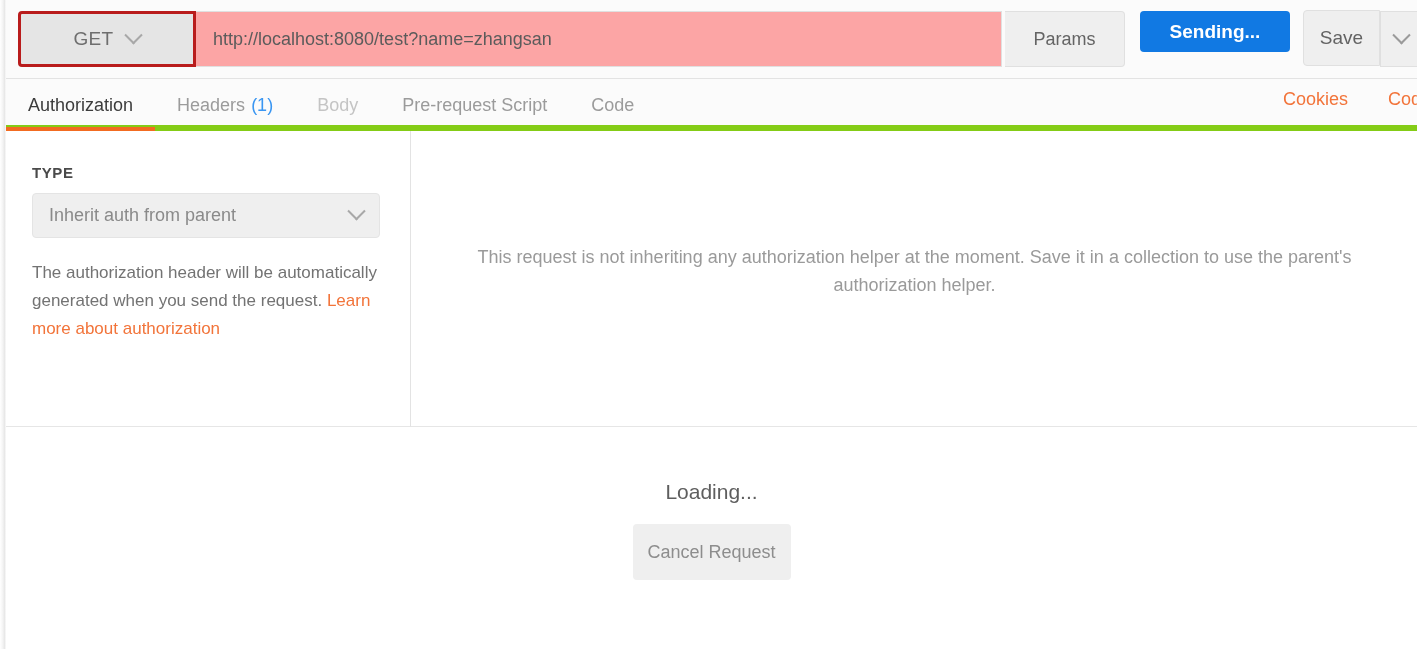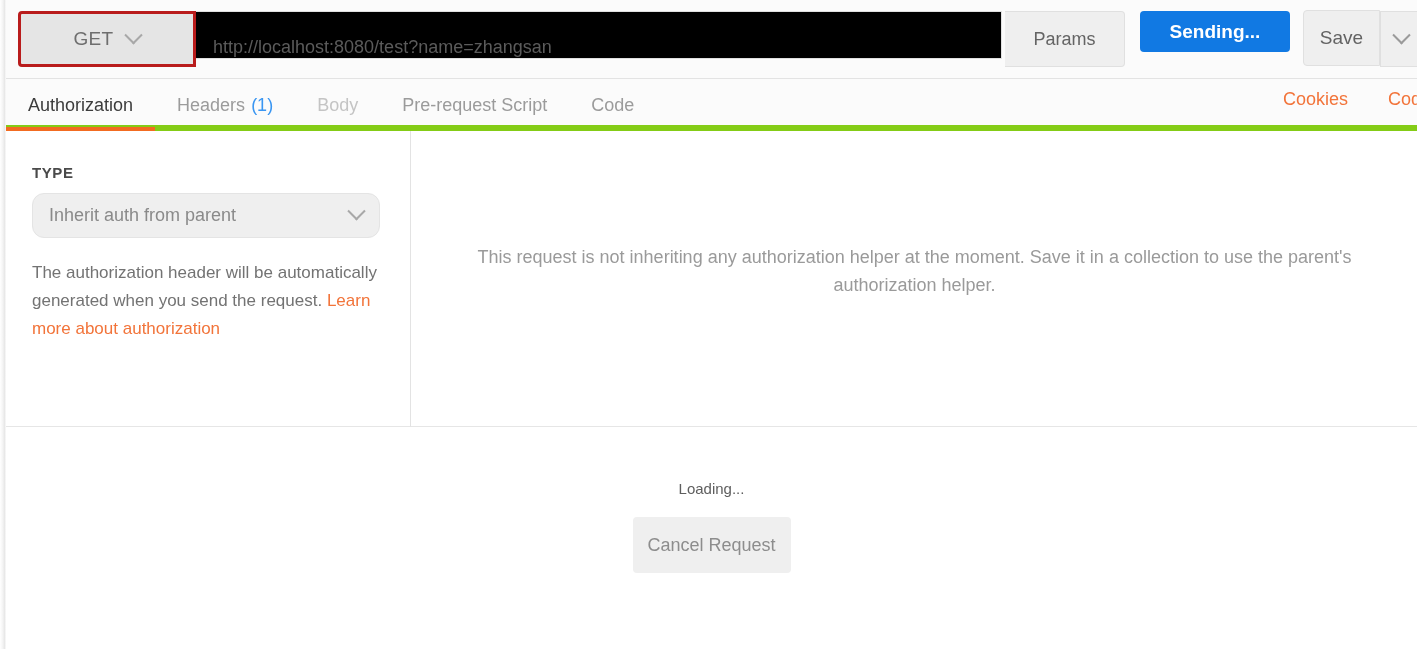--- a/index.html
+++ b/index.html
@@ -60,26 +60,26 @@
     width: 13px; height: 13px;
     border-right: 2px solid #a8a8a8;
     border-bottom: 2px solid #a8a8a8;
     transform: rotate(45deg) translate(-3px,-3px);
   }
   .chev.dark { border-color: #9a9a9a; }
 
   .url-field {
     position: absolute;
     left: 190px; top: 11px;
-    width: 806px; height: 48px;
-    background: #000000;
+    width: 806px; height: 56px;
+    background: #fca5a5;
     border: 1px solid #e0e0e0;
     border-left: none;
     display: flex;
-    align-items: flex-end;
+    align-items: center;
     padding-left: 17px;
     cursor: text;
   }
   .url-field .url-text {
     font-size: 18px;
     color: #5b5b5b;
     white-space: nowrap;
   }
 
   .params-btn {
@@ -213,21 +213,21 @@
     letter-spacing: .6px;
     color: #4a4a4a;
   }
 
   .type-select {
     position: absolute;
     left: 26px; top: 62px;
     width: 348px; height: 45px;
     background: #efefef;
     border: 1px solid #e4e4e4;
-    border-radius: 12px;
+    border-radius: 4px;
     display: flex;
     align-items: center;
     padding: 0 16px;
     cursor: pointer;
   }
   .type-select .sel-text {
     font-size: 18px;
     color: #8a8a8a;
     flex: 1;
   }
@@ -272,21 +272,21 @@
   }
 
   .loading-wrap {
     position: absolute;
     left: 0; right: 0; top: 52px;
     display: flex;
     flex-direction: column;
     align-items: center;
   }
   .loading-text {
-    font-size: 15px;
+    font-size: 21px;
     color: #5e5e5e;
     text-align: right;
   }
   .cancel-btn {
     margin-top: 20px;
     width: 158px; height: 56px;
     background: #efefef;
     border: none;
     border-radius: 4px;
     font-family: "Liberation Sans", sans-serif;

